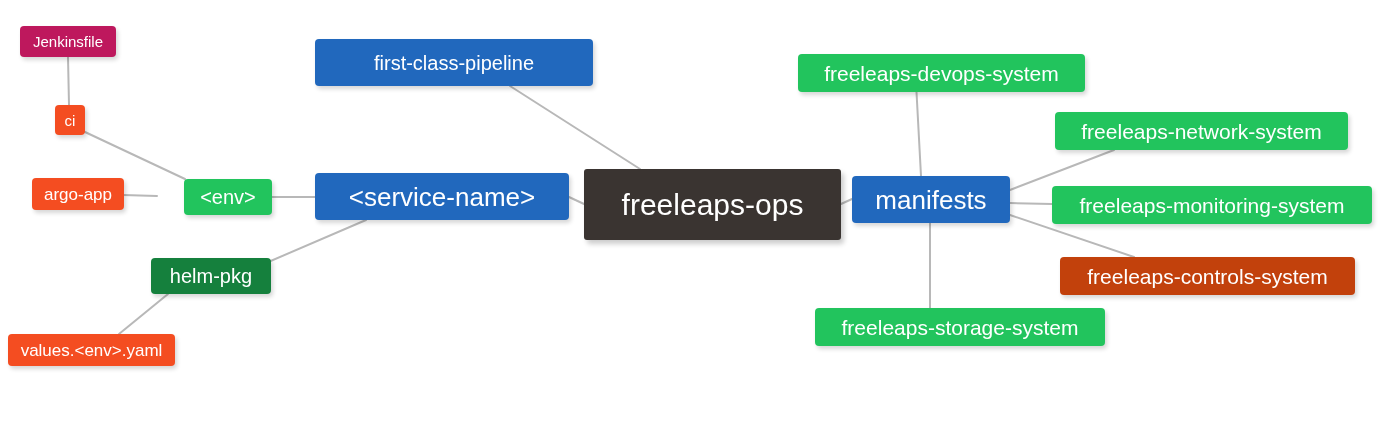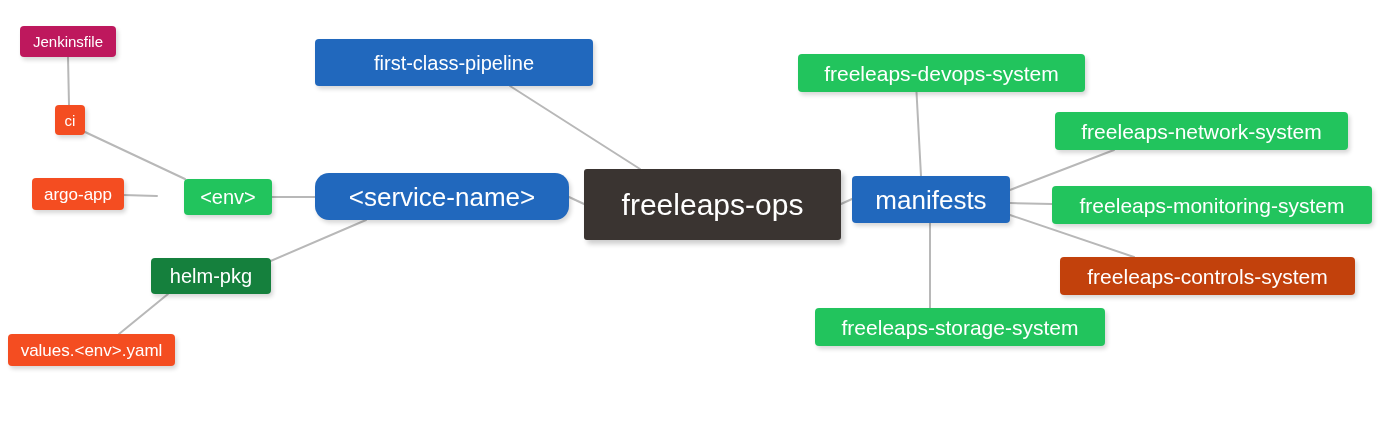--- a/index.html
+++ b/index.html
@@ -67,21 +67,21 @@
       <path class="edge" d="M 921 176 L 915 64" stroke="#b8b8b8"></path>
       <path class="edge" d="M 1010 190 L 1114 150" stroke="#b8b8b8"></path>
       <path class="edge" d="M 1010 203 L 1052 204" stroke="#b8b8b8"></path>
       <path class="edge" d="M 1010 215 L 1134 257" stroke="#b8b8b8"></path>
       <path class="edge" d="M 930 223 L 930 308" stroke="#b8b8b8"></path>
     </svg>
   <div id="node-layer">
       <div class="node node-root" style="left: 584px; top: 169px; width: 257px; height: 71px; background: rgb(58, 52, 49); font-size: 30px; color: rgb(255, 255, 255);">
         <span>freeleaps-ops</span>
       </div>
-      <div class="node" style="left: 315px; top: 173px; width: 254px; height: 47px; background: rgb(33, 104, 189); font-size: 26px; color: rgb(255, 255, 255); border-radius: 14px;">
+      <div class="node" style="left: 315px; top: 173px; width: 254px; height: 47px; background: rgb(33, 104, 189); font-size: 26px; color: rgb(255, 255, 255);">
         <span>&lt;service-name&gt;</span>
       </div>
       <div class="node" style="left: 852px; top: 176px; width: 158px; height: 47px; background: rgb(33, 104, 189); font-size: 26px; color: rgb(255, 255, 255);">
         <span>manifests</span>
       </div>
       <div class="node" style="left: 315px; top: 39px; width: 278px; height: 47px; background: rgb(33, 104, 189); font-size: 20px; color: rgb(255, 255, 255);">
         <span>first-class-pipeline</span>
       </div>
       <div class="node" style="left: 157px; top: 179px; width: 88px; height: 36px; background: rgb(34, 196, 93); font-size: 20px; color: rgb(255, 255, 255); margin-left: 27px;">
         <span>&lt;env&gt;</span>

